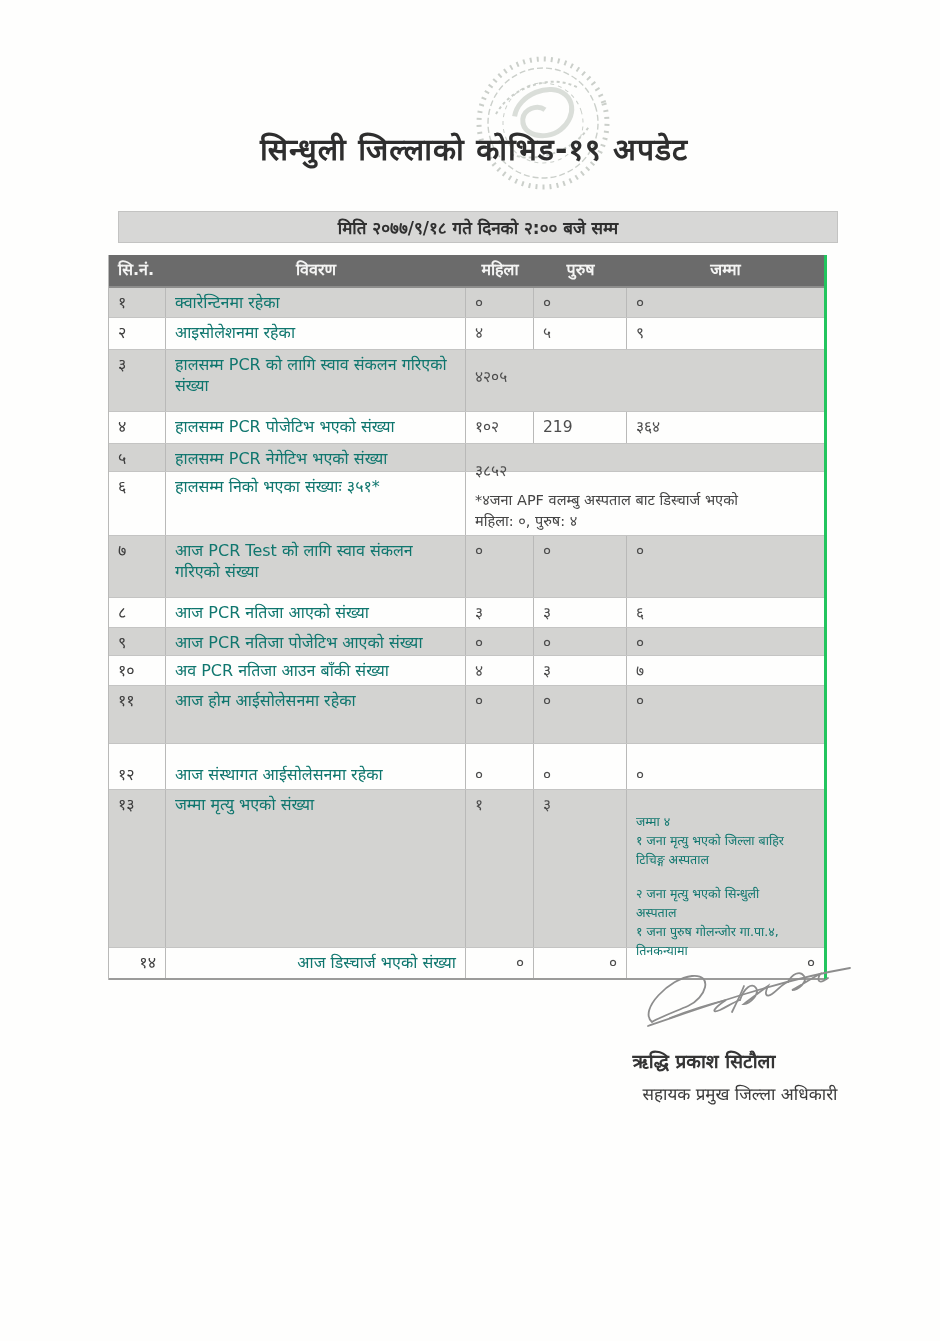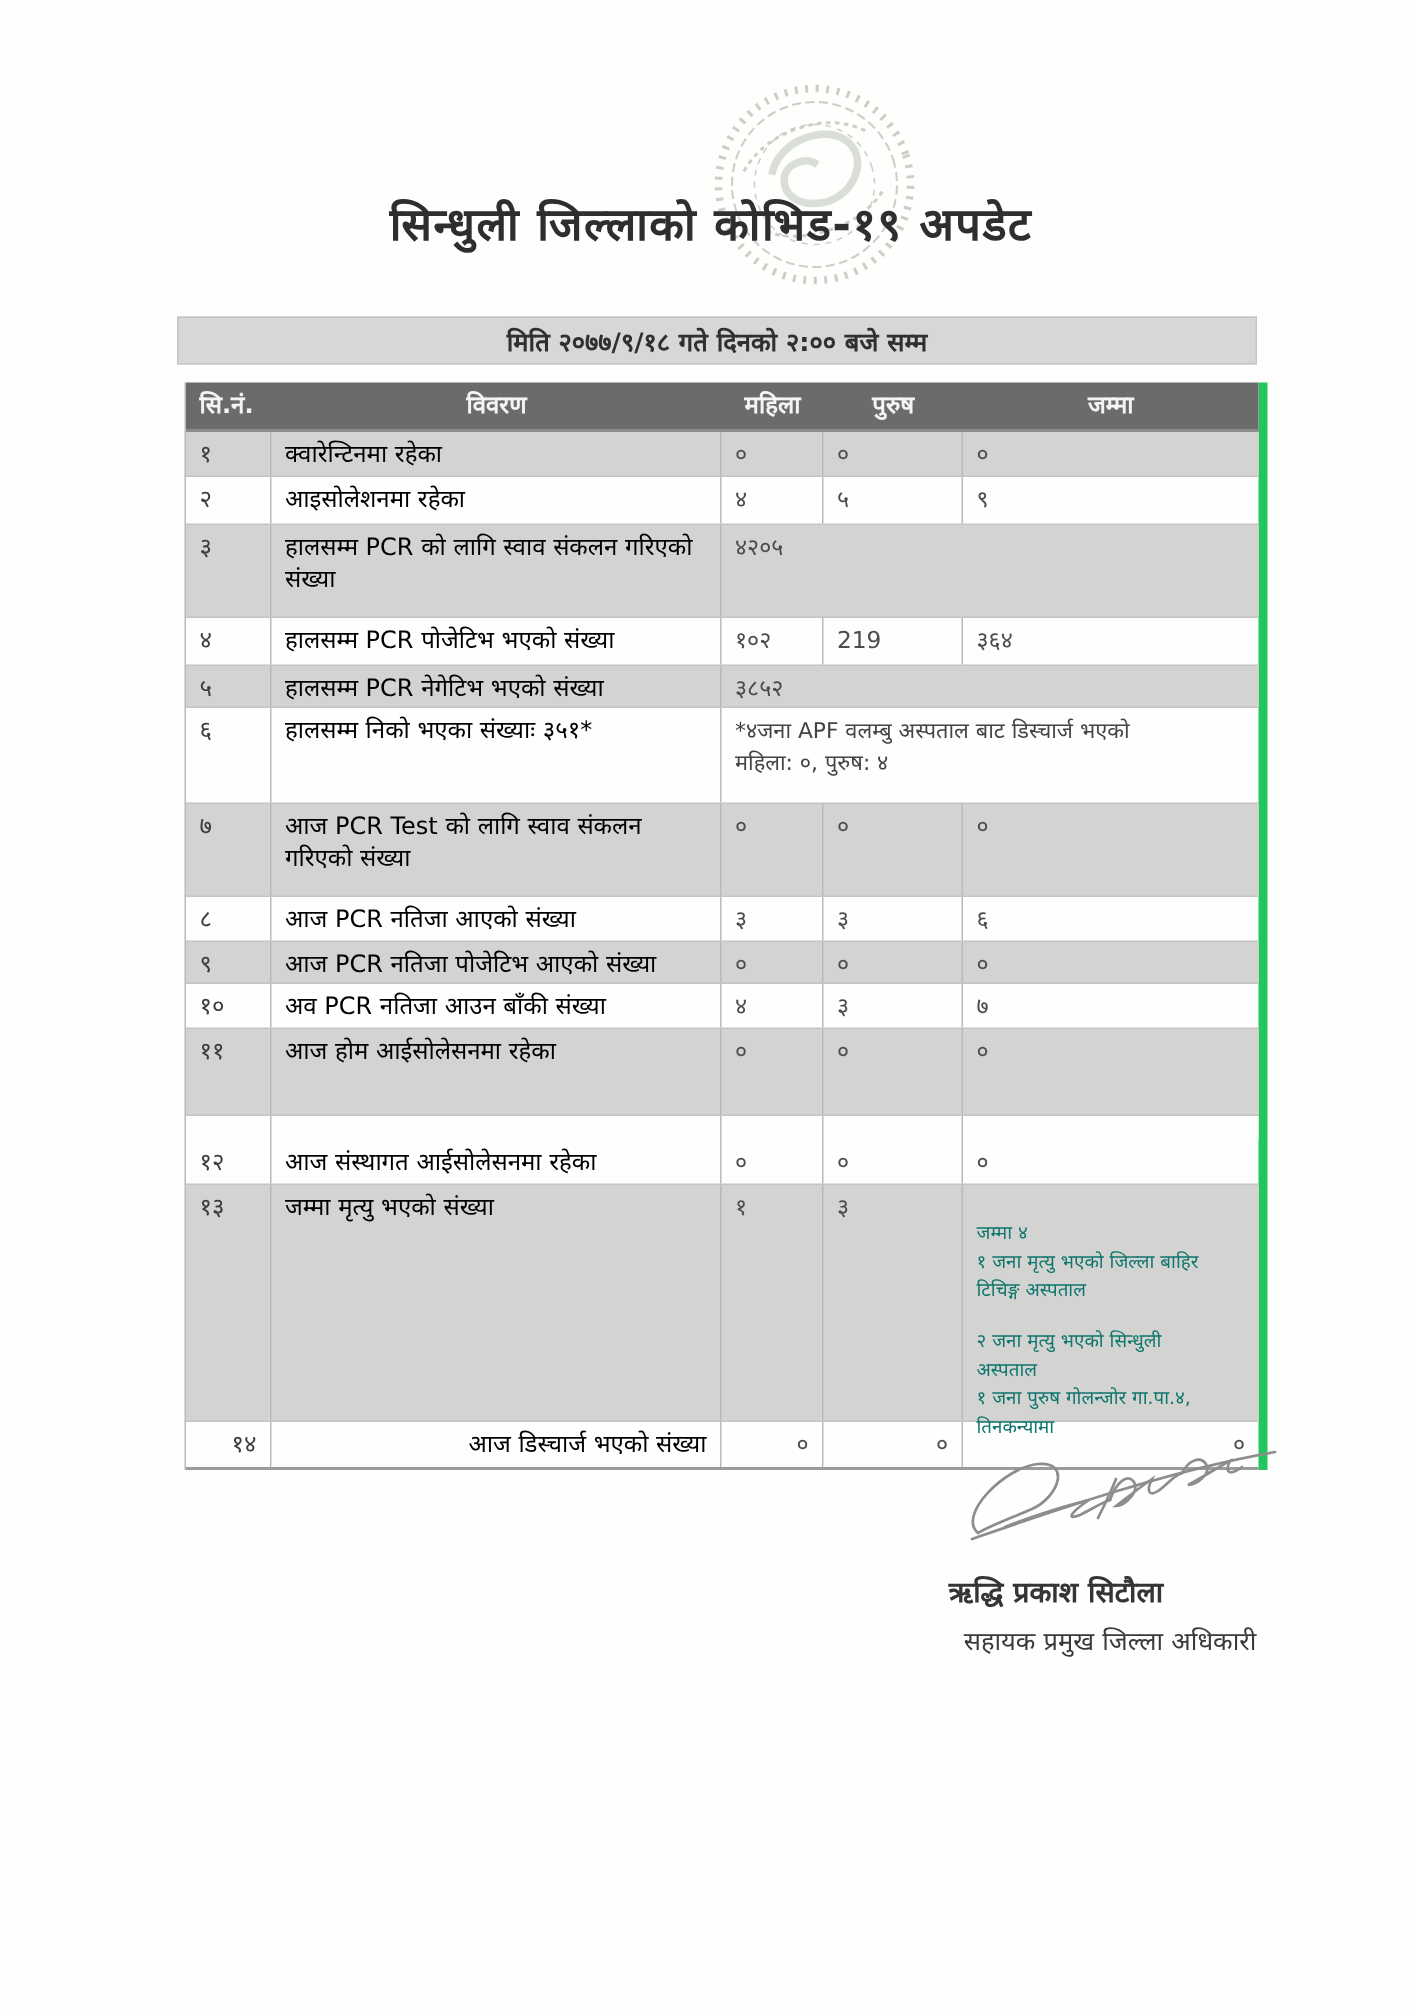--- a/index.html
+++ b/index.html
@@ -16,39 +16,39 @@
   }
   
   .date-bar{
     position:absolute;left:118px;top:196px;width:720px;height:32px;
     background:#d7d7d6;border:1px solid #c3c3c2;box-sizing:border-box;
     display:flex;align-items:center;justify-content:center;
     font-size:17px;color:#303030;font-weight:600;margin-top:15px;
   }
   
   .tbl{
-    position:absolute;left:123px;top:255px;width:715px;
-    border-left:1px solid #b9b9b8;border-right:6px solid #22c55e;
+    position:absolute;left:108px;top:255px;width:715px;
+    border-left:1px solid #b9b9b8;border-right:3px solid #22c55e;
     font-size:16px;
   }
   .row{display:flex;box-sizing:border-box;border-bottom:1px solid #c4c4c3;}
   .row.shaded{background:#d3d3d1;}
   .row.header{background:#6b6b6b;color:#f4f4f3;font-weight:700;border-bottom:2px solid #8d8d8c;}
   .row.last{border-bottom:2px solid #9b9b9a;text-align:right;}
   .cell{box-sizing:border-box;padding:5px 9px;border-right:1px solid #b9b9b8;line-height:1.3;}
   .cell:last-child{border-right:none;}
   .c1{width:57px;flex:none;}
   .c2{width:300px;flex:none;}
   .c3{width:68px;flex:none;}
   .c4{width:93px;flex:none;}
   .c5{width:197px;flex:none;}
-  .cspan{width:358px;flex:none;}           
+  .cspan{width:358px;flex:none;margin-top:12px;}           
   .row.header .cell{border-right:none;display:flex;align-items:flex-end;}
   .row.header .c2,.row.header .c3,.row.header .c4,.row.header .c5{justify-content:center;}
-  .desc{color:#000000;}
+  .desc{color:#0f766e;}
   .val{color:#4c4c4c;font-size:15.5px;}
   .h30{height:30px;} .h32{height:32px;} .h28{height:28px;}
   .h62{height:62px;} .h64{height:64px;} .h58{height:58px;} .h158{height:158px;} .h16{height:16px;}
   .note-cell{font-size:14.5px;color:#444;line-height:1.45;padding-top:6px;}
   .deaths-note{font-size:12.5px;line-height:19px;color:#0f766e;padding-top:22px;}
   .deaths-note div:nth-child(4){margin-top:15px;}
   .spacer-row{background:#fefefd;border-bottom:none;}
   
   .signature{position:absolute;left:640px;top:960px;width:225px;height:85px;}
   .sig-name{

